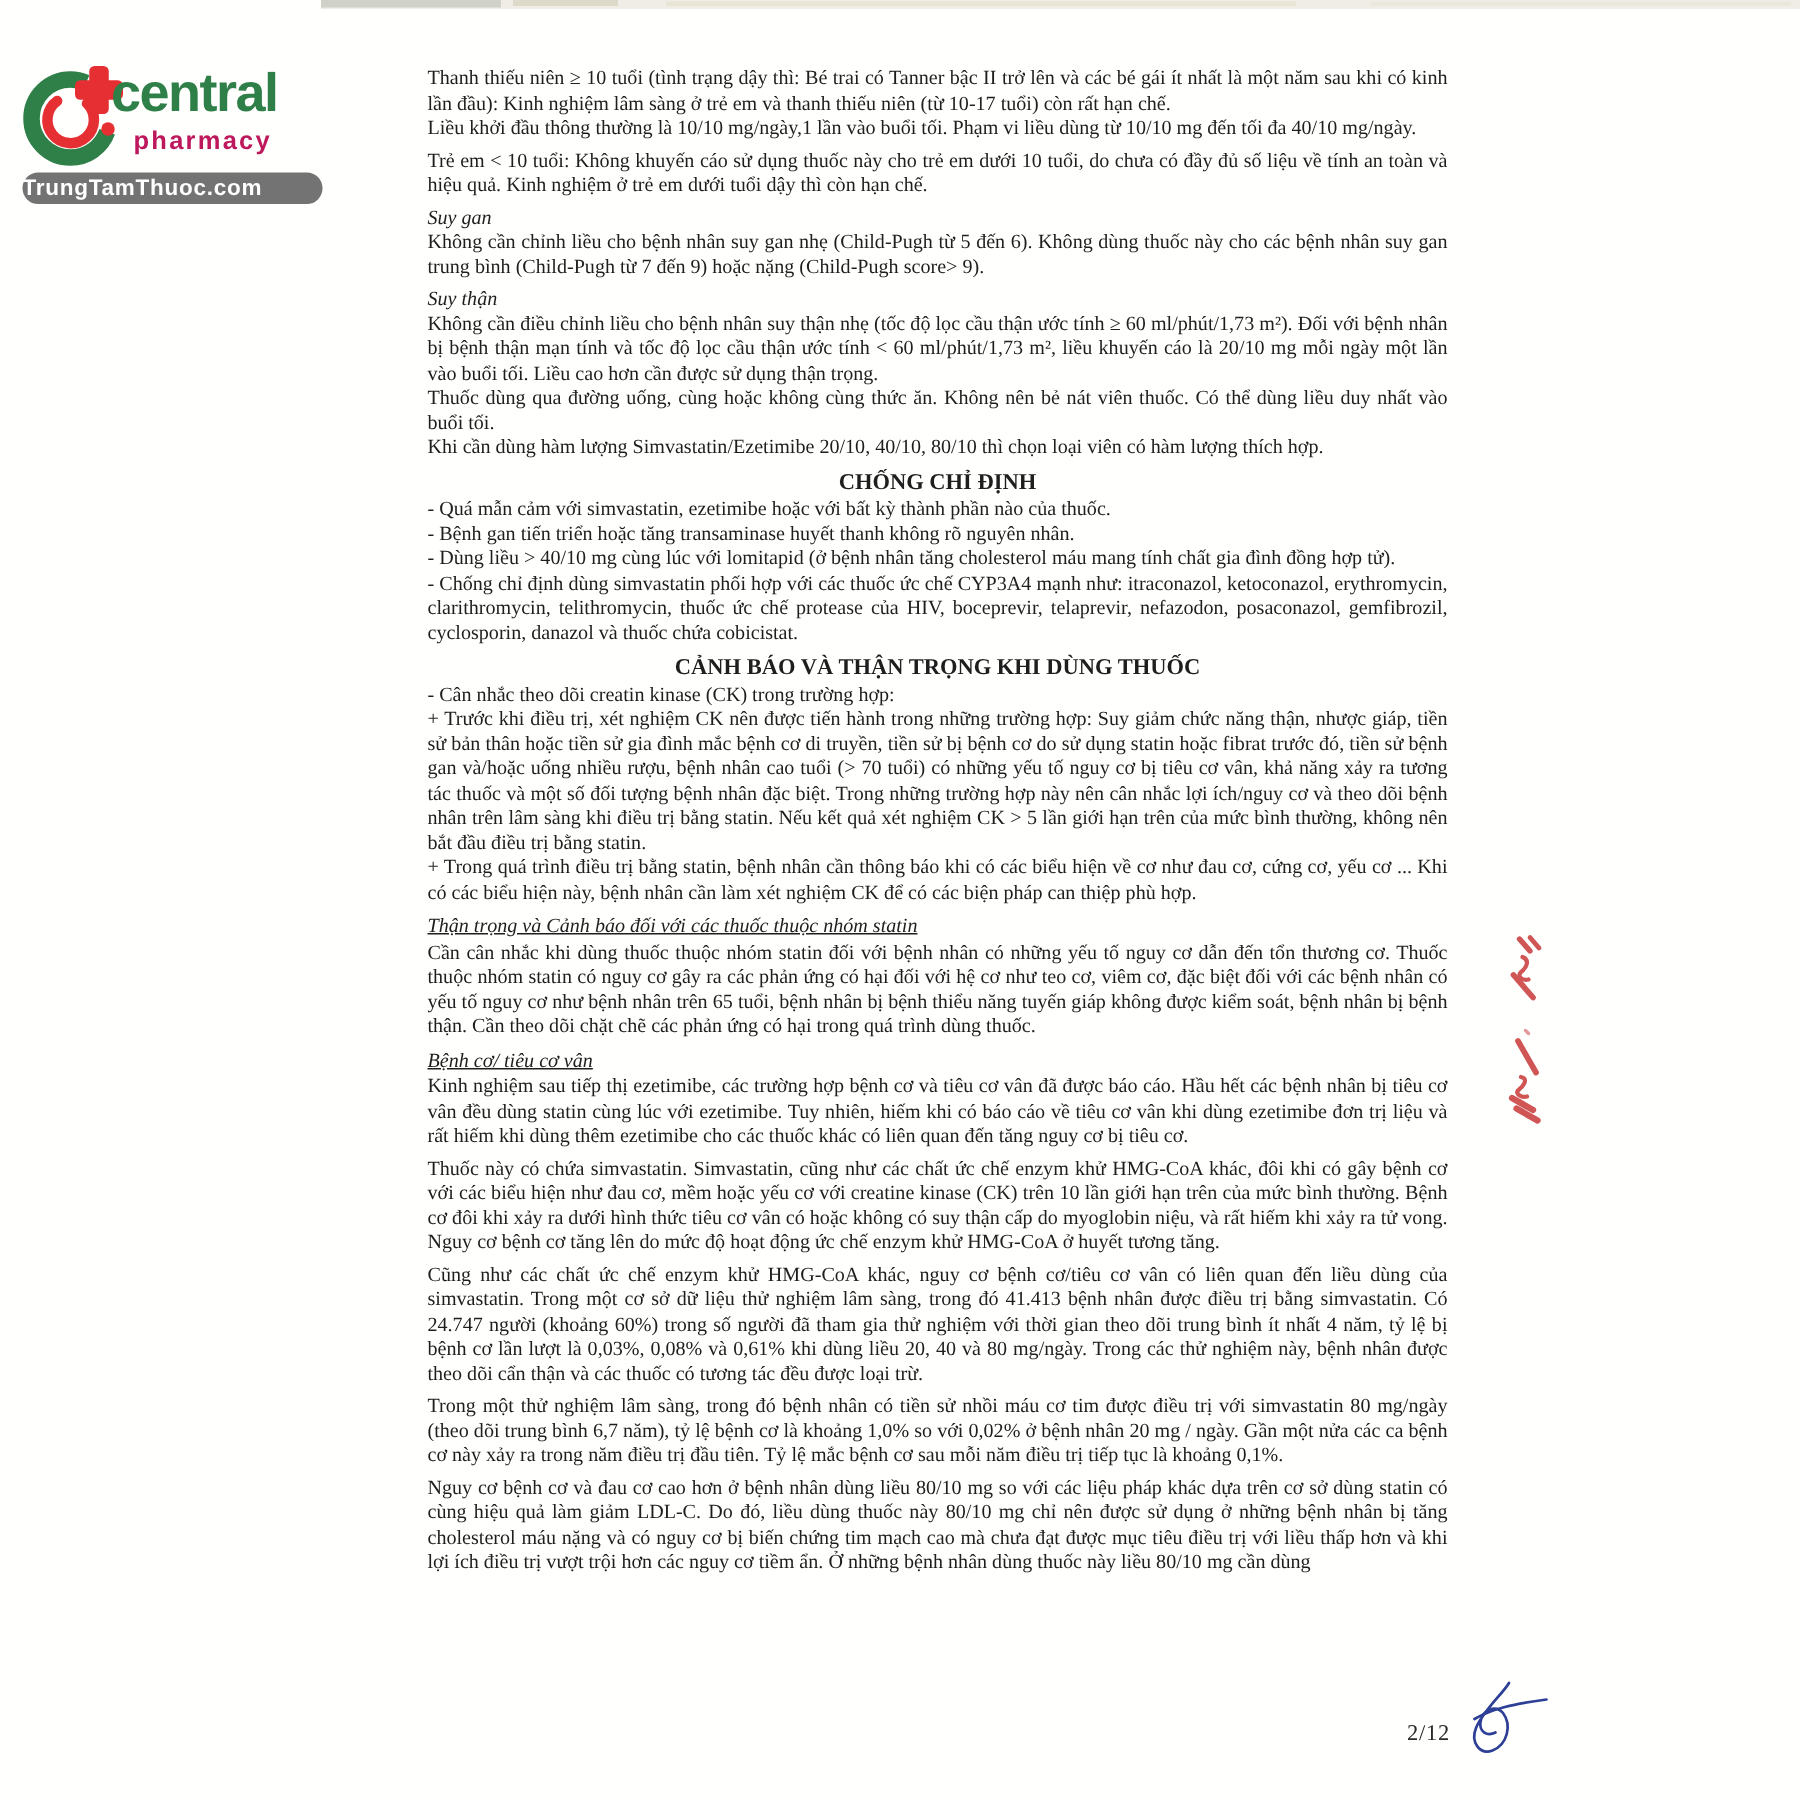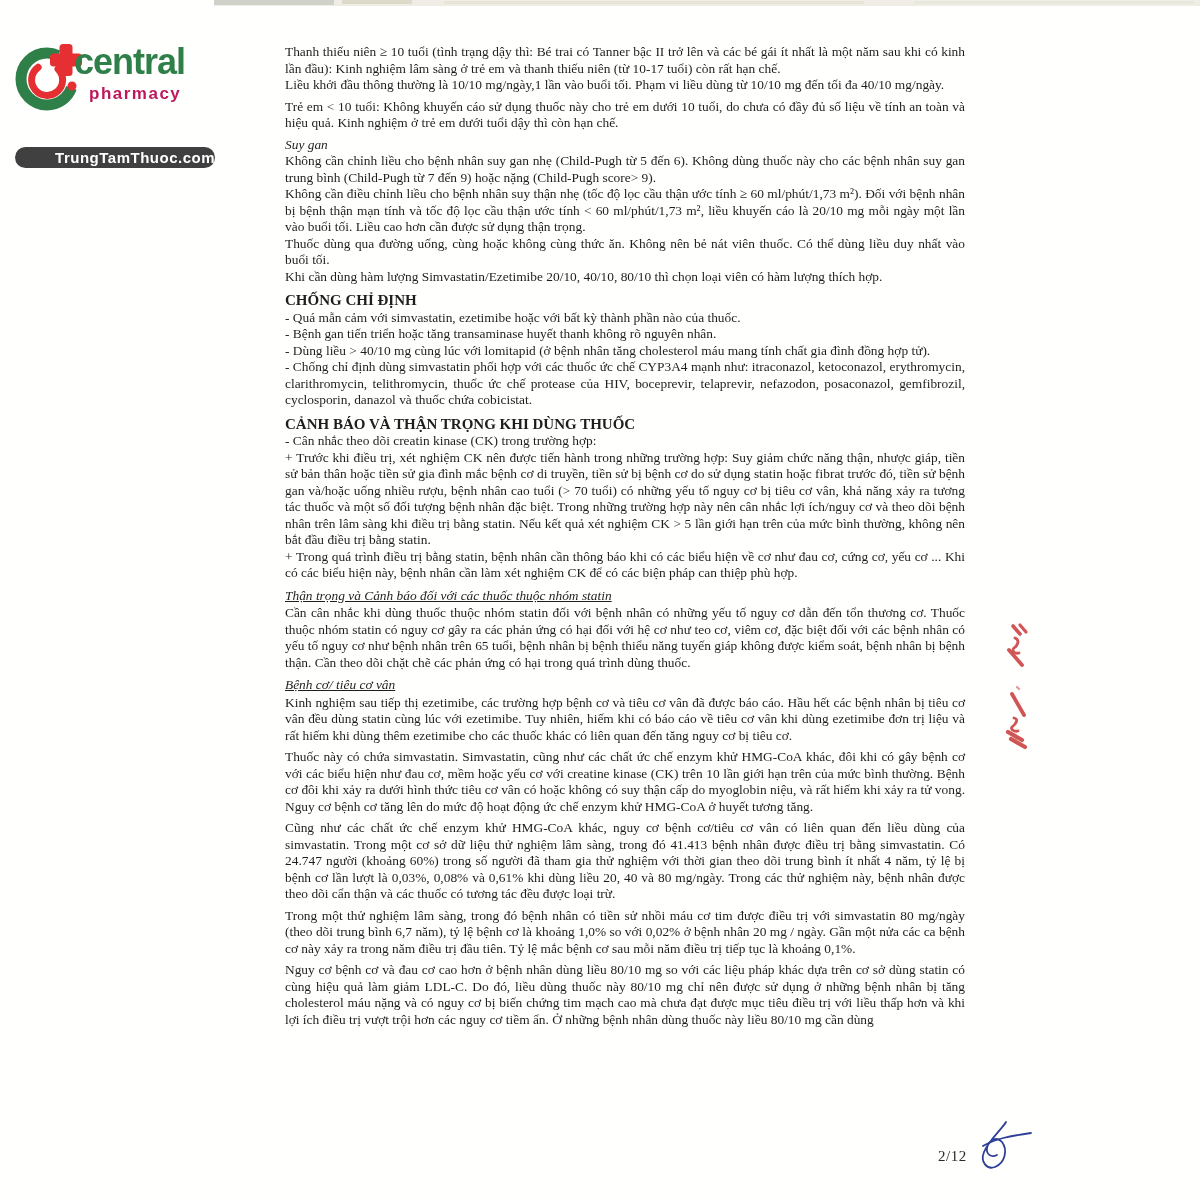--- a/index.html
+++ b/index.html
@@ -25,29 +25,29 @@
     font-family:"Liberation Sans","DejaVu Sans",sans-serif;
     font-weight:700;font-size:36px;line-height:1;color:#2f7f48;letter-spacing:-1px;
   }
   .logo .subbrand{
     position:absolute;left:74px;top:57px;
     font-family:"Liberation Sans","DejaVu Sans",sans-serif;
     font-weight:700;font-size:17px;line-height:1;color:#be185d;letter-spacing:1.5px;
   }
   .logo .pill{
     position:absolute;left:0;top:87px;width:200px;height:21px;border-radius:11px;
-    background:#404040;color:#ffffff;text-align:right;line-height:21px;
-    font-family:"Liberation Sans","DejaVu Sans",sans-serif;font-weight:700;font-size:15px;letter-spacing:.5px;margin-top:32px;
+    background:#737373;color:#ffffff;text-align:left;line-height:21px;
+    font-family:"Liberation Sans","DejaVu Sans",sans-serif;font-weight:700;font-size:15px;letter-spacing:.5px;
   }
 
   
   .doc{position:absolute;left:285px;top:44px;width:680px;font-size:13.4px;line-height:16.5px;}
   .doc p{margin:0;text-align:justify;}
   .doc .p{margin-top:5px;}
-  .doc .hb{margin-top:7px;margin-bottom:1px;font-weight:700;font-size:15px;text-align:left;}
+  .doc .hb{margin-top:7px;margin-bottom:1px;font-weight:700;font-size:15px;text-align:center;}
   .doc .hi{margin-top:5px;font-style:italic;text-align:left;}
   .doc .hiu{margin-top:6px;margin-bottom:1px;font-style:italic;text-decoration:underline;text-align:left;}
   .doc .hbiu{margin-top:6px;margin-bottom:1px;font-weight:700;font-style:italic;text-decoration:underline;text-align:left;}
 
   
   .redmarks{position:absolute;left:998px;top:618px;}
 
   
   .pagenum{position:absolute;left:938px;top:1148px;font-size:15px;letter-spacing:.5px;color:#2a2a2a;}
   .signature{position:absolute;left:975px;top:1112px;}
@@ -78,20 +78,21 @@
     <div class="subbrand">pharmacy</div>
     <div class="pill">TrungTamThuoc.com</div>
   </header>
 
   <main class="doc">
       <p class="li">Thanh thiếu niên ≥ 10 tuổi (tình trạng dậy thì: Bé trai có Tanner bậc II trở lên và các bé gái ít nhất là một năm sau khi có kinh lần đầu): Kinh nghiệm lâm sàng ở trẻ em và thanh thiếu niên (từ 10-17 tuổi) còn rất hạn chế.</p>
       <p class="li">Liều khởi đầu thông thường là 10/10 mg/ngày,1 lần vào buổi tối. Phạm vi liều dùng từ 10/10 mg đến tối đa 40/10 mg/ngày.</p>
       <p class="p">Trẻ em &lt; 10 tuổi: Không khuyến cáo sử dụng thuốc này cho trẻ em dưới 10 tuổi, do chưa có đầy đủ số liệu về tính an toàn và hiệu quả. Kinh nghiệm ở trẻ em dưới tuổi dậy thì còn hạn chế.</p>
       <p class="hi">Suy gan</p>
       <p class="li">Không cần chỉnh liều cho bệnh nhân suy gan nhẹ (Child-Pugh từ 5 đến 6). Không dùng thuốc này cho các bệnh nhân suy gan trung bình (Child-Pugh từ 7 đến 9) hoặc nặng (Child-Pugh score&gt; 9).</p>
+      <p class="hi">Suy thận</p>
       <p class="li">Không cần điều chỉnh liều cho bệnh nhân suy thận nhẹ (tốc độ lọc cầu thận ước tính ≥ 60 ml/phút/1,73 m²). Đối với bệnh nhân bị bệnh thận mạn tính và tốc độ lọc cầu thận ước tính &lt; 60 ml/phút/1,73 m², liều khuyến cáo là 20/10 mg mỗi ngày một lần vào buổi tối. Liều cao hơn cần được sử dụng thận trọng.</p>
       <p class="li">Thuốc dùng qua đường uống, cùng hoặc không cùng thức ăn. Không nên bẻ nát viên thuốc. Có thể dùng liều duy nhất vào buổi tối.</p>
       <p class="li">Khi cần dùng hàm lượng Simvastatin/Ezetimibe 20/10, 40/10, 80/10 thì chọn loại viên có hàm lượng thích hợp.</p>
       <p class="hb">CHỐNG CHỈ ĐỊNH</p>
       <p class="li">- Quá mẫn cảm với simvastatin, ezetimibe hoặc với bất kỳ thành phần nào của thuốc.</p>
       <p class="li">- Bệnh gan tiến triển hoặc tăng transaminase huyết thanh không rõ nguyên nhân.</p>
       <p class="li">- Dùng liều &gt; 40/10 mg cùng lúc với lomitapid (ở bệnh nhân tăng cholesterol máu mang tính chất gia đình đồng hợp tử).</p>
       <p class="li">- Chống chỉ định dùng simvastatin phối hợp với các thuốc ức chế CYP3A4 mạnh như: itraconazol, ketoconazol, erythromycin, clarithromycin, telithromycin, thuốc ức chế protease của HIV, boceprevir, telaprevir, nefazodon, posaconazol, gemfibrozil, cyclosporin, danazol và thuốc chứa cobicistat.</p>
       <p class="hb">CẢNH BÁO VÀ THẬN TRỌNG KHI DÙNG THUỐC</p>
       <p class="li">- Cân nhắc theo dõi creatin kinase (CK) trong trường hợp:</p>

